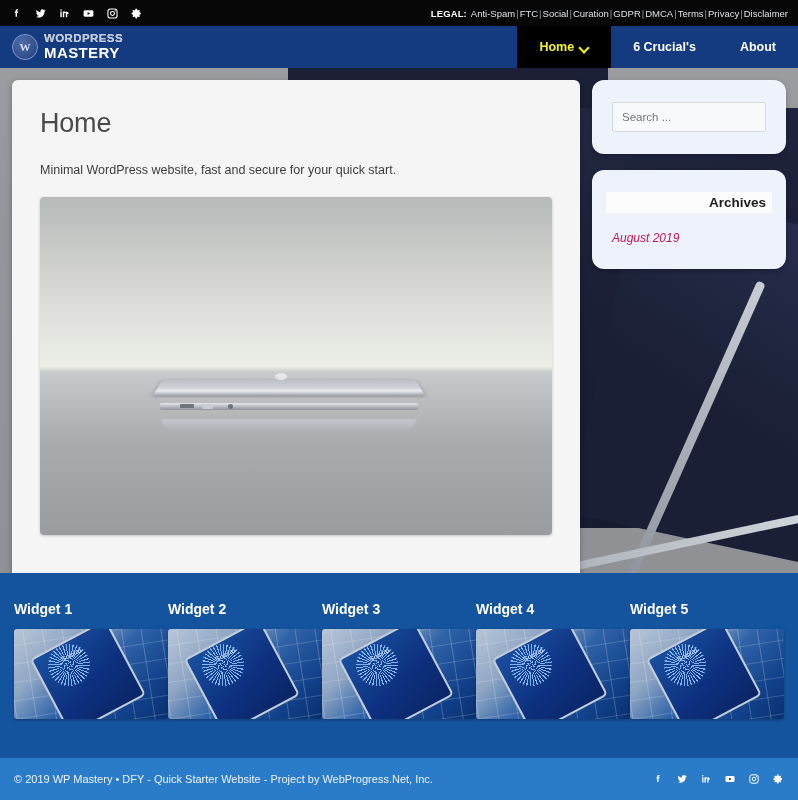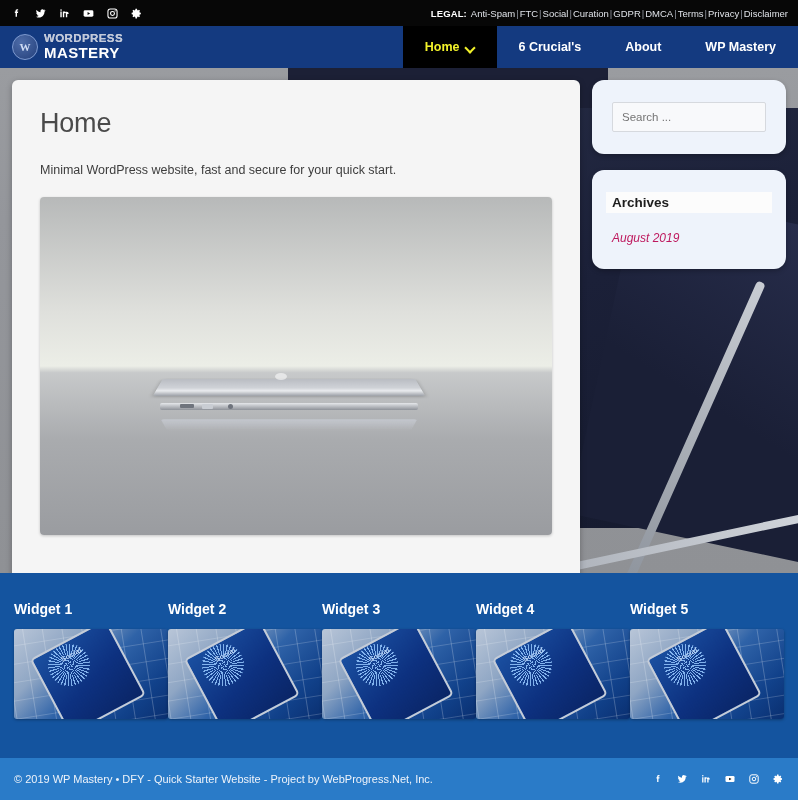--- a/index.html
+++ b/index.html
@@ -155,21 +155,21 @@
     background: #eef3fb; border-radius: 12px; margin-bottom: 16px;
     box-shadow: 0 2px 5px rgba(0,0,0,.25); padding: 22px 20px;
   }
   .search-field {
     width: 100%; height: 30px; background: #f8f9fb; border: 1px solid #d6d9de;
     border-radius: 2px; padding: 0 9px; font-size: 11.5px; color: #9a9ea6;
     font-family: "Liberation Sans", sans-serif; outline: none;
   }
   .widget-title {
     font-size: 13.5px; font-weight: bold; color: #1d1d1d; background: #fcfcfc;
-    display: block; padding: 3px 6px; margin: 0 -6px 16px -6px;
+    display: block; padding: 3px 6px; margin: 0 -6px 16px -6px; text-align: right;
   }
   .widget-link {
     display: block; font-size: 12px; color: #be185d; text-decoration: none;
     padding: 2px 0;
     font-style: italic;
   }
 
   
   .widget-band {
     position: absolute; left: 0; top: 573px; width: 798px; height: 185px;
@@ -286,23 +286,20 @@
     <div class="nav-items" id="nav-items">
         <div class="nav-item active">
           <span>Home</span>
           <span class="chev"></span>
         </div>
         <div class="nav-item">
           <span>6 Crucial's</span>
         </div>
         <div class="nav-item">
           <span>About</span>
-        </div>
-        <div class="nav-item">
-          <span>WP Mastery</span>
         </div>
       </div>
   </div>
 
   <div class="content">
 
     <div class="article-card">
       <div class="page-title">Home</div>
       <div class="page-tagline">Minimal WordPress website, fast and secure for your quick start.</div>
       <div class="hero-figure">

